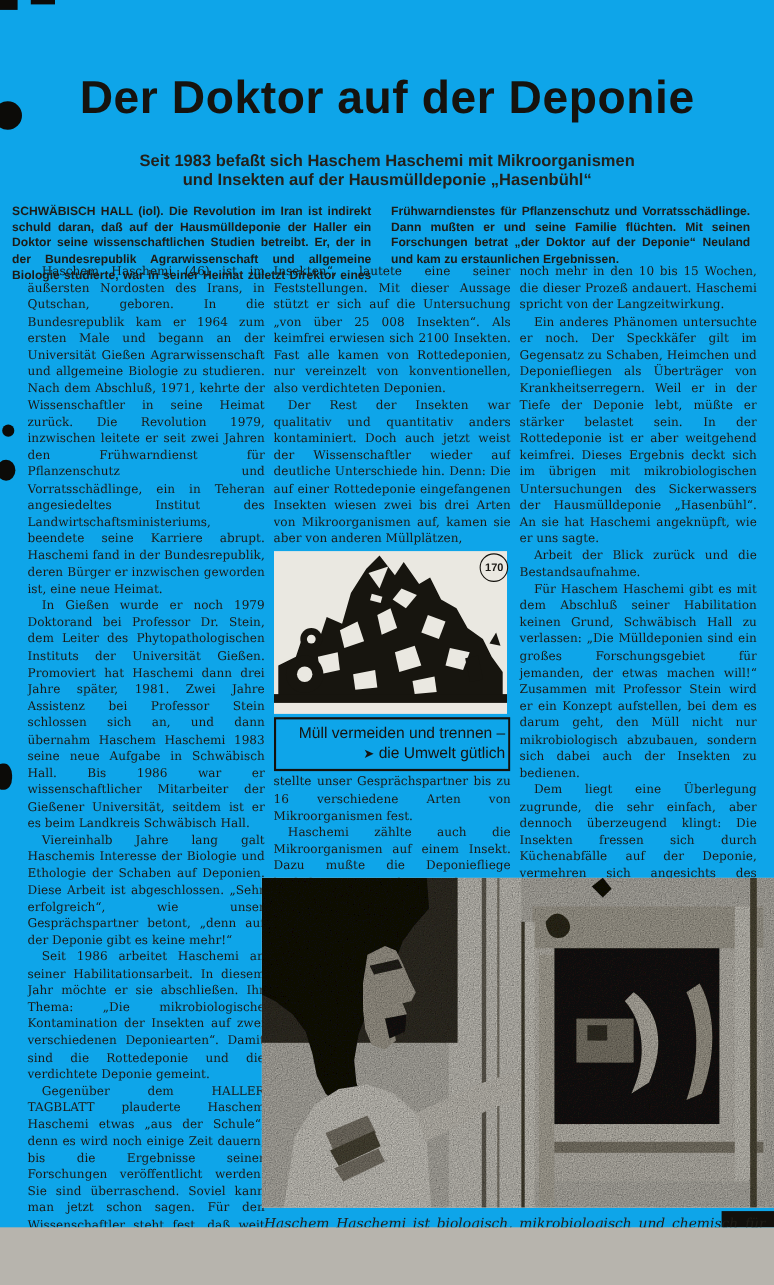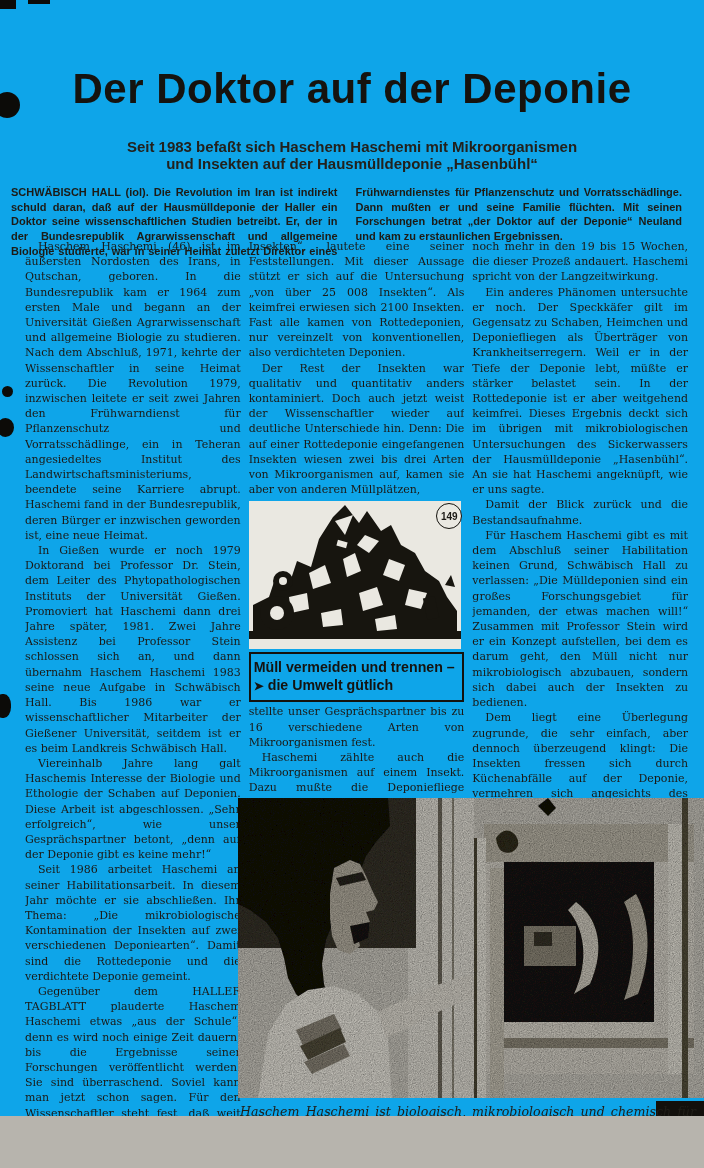--- a/index.html
+++ b/index.html
@@ -18,22 +18,22 @@
   .cols{position:absolute;left:25px;top:213px;right:16px;bottom:0;display:flex;gap:8px;overflow:hidden;margin-top:26px;}
   .col{width:212px;flex:1 1 0;overflow:hidden;}
   .col p{margin:0;font-size:11px;line-height:15.2px;text-align:justify;text-indent:13px;}
   .col p.noindent{text-indent:0;}
   
   .illu{position:relative;margin:4px 0 2px;}
   .illu svg{display:block;}
   .badge{position:absolute;top:2px;right:2px;width:24px;height:24px;border:1.6px solid #14120d;
          border-radius:50%;display:flex;align-items:center;justify-content:center;
          font-family:"Liberation Sans",sans-serif;font-size:10px;font-weight:700;background:#eae8e1;}
-  .illu-caption{border:2.6px solid #14120d;margin-top:3px;padding:4px 3px 5px;text-align:left;
-                font-family:"Liberation Sans",sans-serif;font-weight:700;font-size:14.2px;
+  .illu-caption{border:2.6px solid #14120d;margin-top:3px;padding:4px 3px 5px;text-align:right;
+                font-family:"Liberation Sans",sans-serif;font-weight:400;font-size:14.2px;
                 line-height:18px;color:#15130f;}
   .illu-caption .arrow{font-size:12px;padding-right:4px;}
   
   .photo{position:absolute;left:238px;top:798px;width:466px;height:300px;overflow:hidden;background:#cfccc3;}
   .photo svg{display:block;}
   .photo-caption{position:absolute;left:240px;top:1104px;width:456px;
                  font-style:italic;font-size:12.6px;line-height:15.5px;text-align:justify;color:#201e18;}
   .credit{position:absolute;right:0;bottom:6px;font-style:italic;background:#eae8e1;padding-left:8px;}
   
   .hole{position:absolute;background:#0c0b08;border-radius:50%;}
@@ -100,36 +100,36 @@
           <circle cx="28" cy="112" r="17" fill="#17150f"></circle>
           <circle cx="28" cy="112" r="7" fill="#eae8e1"></circle>
           <circle cx="34" cy="80" r="10" fill="#17150f"></circle>
           <circle cx="34" cy="80" r="4" fill="#eae8e1"></circle>
 
           <rect x="176" y="96" width="12" height="22" fill="#17150f" transform="rotate(-12 182 107)"></rect>
           <path d="M196 84 l6 -10 l4 12 z" fill="#17150f"></path>
 
           <rect x="0" y="130" width="212" height="8" fill="#17150f"></rect>
         </svg>
-        <div class="badge">149</div>
+        <div class="badge">170</div>
         <div class="illu-caption">
           <div>Müll vermeiden und trennen –</div>
           <div><span class="arrow">➤</span><span>die Umwelt gütlich</span></div>
         </div>
       </div>
 
       <p class="noindent">stellte unser Gesprächspartner bis zu 16 verschiedene Arten von Mikroorganismen fest.</p>
       <p>Haschemi zählte auch die Mikroorganismen auf einem Insekt. Dazu mußte die Deponiefliege herhalten. Das Ergebnis: Auch sie war deutlich weniger mit den Organismen behaftet als die Artgenossin von verdichteten Deponien.</p>
       <p>Für Haschemi sind die Gründe klar: Sie sind in der Temperatur von rund 70 Grad Celsius zu suchen, die in einer Rottemiete herrscht, aber</p>
     </div>
 
     <div class="col">
-      <p class="noindent">noch mehr in den 19 bis 15 Wochen, die dieser Prozeß andauert. Haschemi spricht von der Langzeitwirkung.</p>
+      <p class="noindent">noch mehr in den 10 bis 15 Wochen, die dieser Prozeß andauert. Haschemi spricht von der Langzeitwirkung.</p>
       <p>Ein anderes Phänomen untersuchte er noch. Der Speckkäfer gilt im Gegensatz zu Schaben, Heimchen und Deponiefliegen als Überträger von Krankheitserregern. Weil er in der Tiefe der Deponie lebt, müßte er stärker belastet sein. In der Rottedeponie ist er aber weitgehend keimfrei. Dieses Ergebnis deckt sich im übrigen mit mikrobiologischen Untersuchungen des Sickerwassers der Hausmülldeponie „Hasenbühl“. An sie hat Haschemi angeknüpft, wie er uns sagte.</p>
-      <p>Damit der Blick zurück und die Bestandsaufnahme.</p>
+      <p>Arbeit der Blick zurück und die Bestandsaufnahme.</p>
       <p>Für Haschem Haschemi gibt es mit dem Abschluß seiner Habilitation keinen Grund, Schwäbisch Hall zu verlassen: „Die Mülldeponien sind ein großes Forschungsgebiet für jemanden, der etwas machen will!“ Zusammen mit Professor Stein wird er ein Konzept aufstellen, bei dem es darum geht, den Müll nicht nur mikrobiologisch abzubauen, sondern sich dabei auch der Insekten zu bedienen.</p>
       <p>Dem liegt eine Überlegung zugrunde, die sehr einfach, aber dennoch überzeugend klingt: Die Insekten fressen sich durch Küchenabfälle auf der Deponie, vermehren sich angesichts des ursprünglichen Nahrungsangebots rasch, stoßen dann an eine Grenze und müssen sich an anderen natürlichen Produkten, wie zum Beispiel Papier, Pappe und Holz, gütlich tun …</p>
     </div>
   </div>
 
   <div class="photo">
     <svg width="466" height="300" viewBox="0 0 466 300">
       <defs>
         <filter id="grain">
           <feTurbulence type="fractalNoise" baseFrequency="0.9" numOctaves="2" result="n"></feTurbulence>

